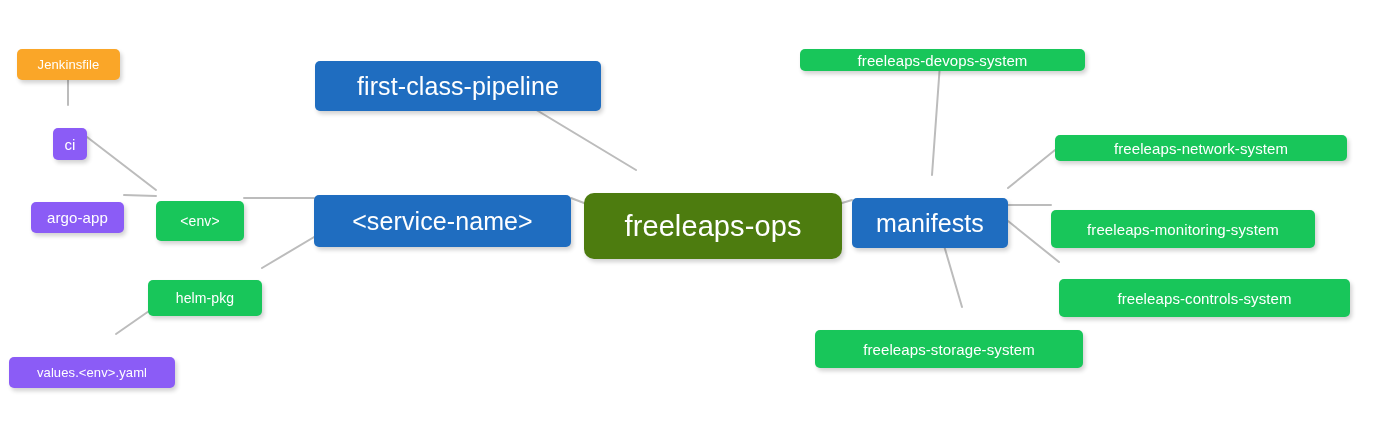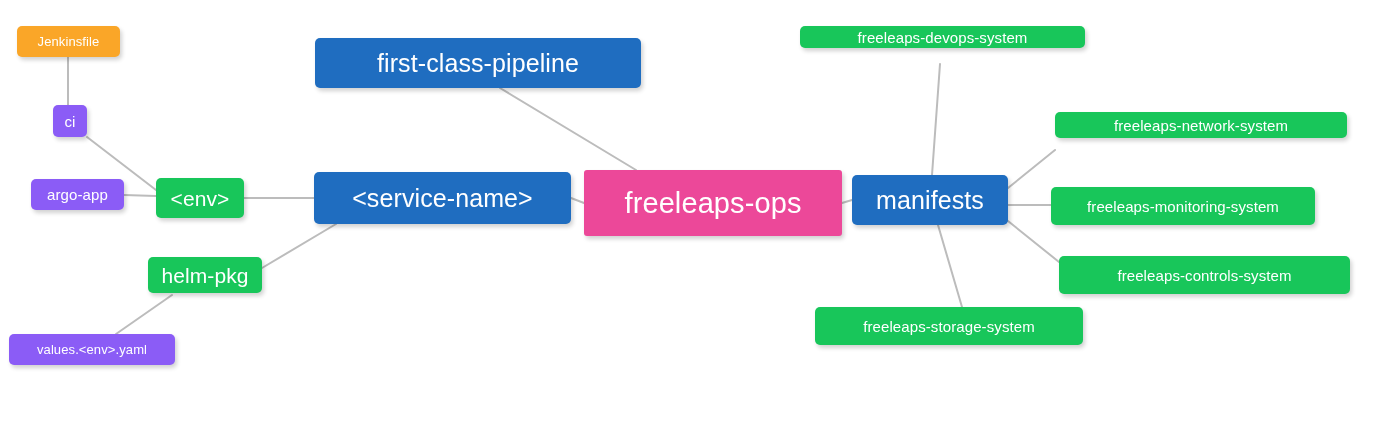--- a/index.html
+++ b/index.html
@@ -32,34 +32,35 @@
     box-sizing: border-box;
     display: flex;
     align-items: center;
     justify-content: center;
     color: #ffffff;
     border-radius: 5px;
     white-space: nowrap;
     line-height: 1;
     box-shadow: 2px 3px 4px rgba(0,0,0,0.18);
     letter-spacing: 0.1px;
+    margin-top: 23px;
   }
   .mm-node.root {
-    background: #ec4899;
-    border-radius: 3px;
+    background: #4d7c0f;
+    border-radius: 10px;
     text-align: center;
   }
   .mm-node.blue   { background: #1f6dc0; }
   .mm-node.green  { background: #18c65a; }
   .mm-node.orange { background: #faa628; }
   .mm-node.red    { background: #8b5cf6; }
 
   .lvl-root   { font-size: 29px; padding: 0 22px; }
   .lvl-1      { font-size: 25px; padding: 0 16px; }
-  .lvl-2      { font-size: 21px; padding: 0 18px; }
+  .lvl-2      { font-size: 14px; padding: 0 18px; }
   .lvl-3      { font-size: 15px; padding: 0 9px; }
   .lvl-4      { font-size: 13px; padding: 0 8px; }
 </style>
 </head>
 <body>
 
 <div id="mindmap-canvas">
   <svg id="edge-layer" viewBox="0 0 1390 421" width="1390" height="421" xmlns="http://www.w3.org/2000/svg">
       <line x1="584" y1="203" x2="571" y2="198" stroke="#bcbcbc" stroke-width="2" stroke-linecap="round"></line>
       <line x1="842" y1="203" x2="852" y2="200" stroke="#bcbcbc" stroke-width="2" stroke-linecap="round"></line>
@@ -73,21 +74,21 @@
       <line x1="932" y1="175" x2="940" y2="64" stroke="#bcbcbc" stroke-width="2" stroke-linecap="round"></line>
       <line x1="1008" y1="188" x2="1055" y2="150" stroke="#bcbcbc" stroke-width="2" stroke-linecap="round"></line>
       <line x1="1008" y1="205" x2="1051" y2="205" stroke="#bcbcbc" stroke-width="2" stroke-linecap="round"></line>
       <line x1="1008" y1="221" x2="1059" y2="262" stroke="#bcbcbc" stroke-width="2" stroke-linecap="round"></line>
       <line x1="938" y1="225" x2="962" y2="307" stroke="#bcbcbc" stroke-width="2" stroke-linecap="round"></line>
     </svg>
   <div id="node-layer">
       <div class="mm-node root lvl-root" style="left: 584px; top: 170px; width: 258px; height: 66px;">freeleaps-ops</div>
       <div class="mm-node blue lvl-1" style="left: 314px; top: 172px; width: 257px; height: 52px;">&lt;service-name&gt;</div>
       <div class="mm-node blue lvl-1" style="left: 852px; top: 175px; width: 156px; height: 50px;">manifests</div>
-      <div class="mm-node blue lvl-1" style="left: 315px; top: 38px; width: 326px; height: 50px;">first-class-pipeline</div>
+      <div class="mm-node blue lvl-1" style="left: 315px; top: 38px; width: 286px; height: 50px;">first-class-pipeline</div>
       <div class="mm-node green lvl-2" style="left: 156px; top: 178px; width: 88px; height: 40px;">&lt;env&gt;</div>
       <div class="mm-node green lvl-2" style="left: 148px; top: 257px; width: 114px; height: 36px; text-align: right;">helm-pkg</div>
       <div class="mm-node red lvl-3" style="left: 53px; top: 105px; width: 34px; height: 32px;">ci</div>
       <div class="mm-node red lvl-3" style="left: 31px; top: 179px; width: 93px; height: 31px;">argo-app</div>
       <div class="mm-node orange lvl-4" style="left: 17px; top: 26px; width: 103px; height: 31px;">Jenkinsfile</div>
       <div class="mm-node red lvl-4" style="left: 9px; top: 334px; width: 166px; height: 31px;">values.&lt;env&gt;.yaml</div>
       <div class="mm-node green lvl-3" style="left: 800px; top: 26px; width: 285px; height: 22px;">freeleaps-devops-system</div>
       <div class="mm-node green lvl-3" style="left: 1055px; top: 112px; width: 292px; height: 26px;">freeleaps-network-system</div>
       <div class="mm-node green lvl-3" style="left: 1051px; top: 187px; width: 264px; height: 38px;">freeleaps-monitoring-system</div>
       <div class="mm-node green lvl-3" style="left: 1059px; top: 256px; width: 291px; height: 38px;">freeleaps-controls-system</div>

